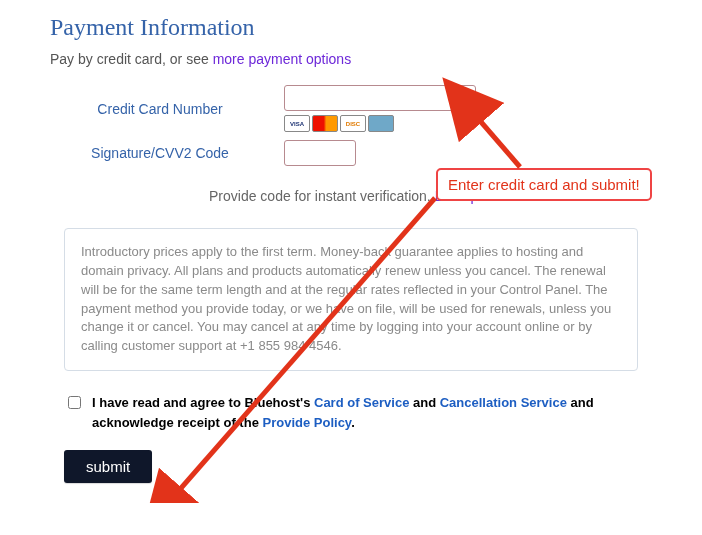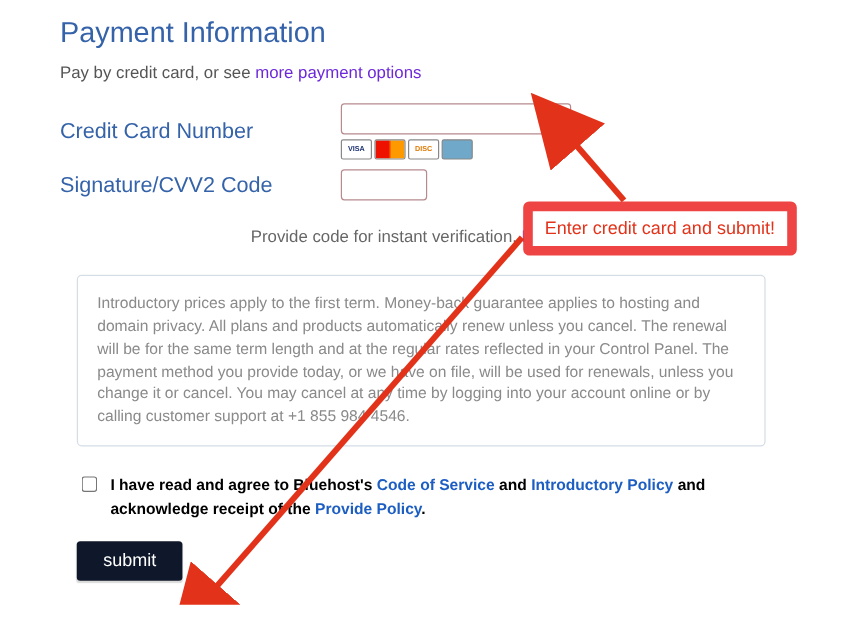--- a/index.html
+++ b/index.html
@@ -11,30 +11,31 @@
     font-size:14px;
     padding:14px 0 20px 0;
     position:relative;
   }
   .page{padding:0 50px;}
   h1{
     font-size:24px;
     font-weight:400;
     color:#3563a9;
     margin:0 0 10px 0;
+    font-family:Liberation Serif, serif;
   }
   .payby{color:#555;margin-bottom:18px;}
   .link{color:#6d28d9;text-decoration:none;cursor:pointer;}
   .row{display:flex;align-items:center;margin-bottom:8px;}
   .lab{
     width:220px;
-    text-align:left;
+    text-align:center;
     color:#3563a9;
     padding-right:14px;
-    font-size:18px;
+    font-size:14px;
   }
   input.text{
     height:24px;
     border:1px solid #b78a8f;
     border-radius:3px;
     padding:0 4px;
     font-size:13px;
   }
   .cc{width:182px;}
   .cvv{width:62px;}
@@ -69,21 +70,21 @@
   .agree .bl{color:#1d5ec2;font-weight:700;}
   .submit{
     margin:18px 0 0 14px;
     background:#0f172a;color:#fff;border:none;border-radius:3px;
     padding:8px 22px;font-size:15px;cursor:pointer;
     box-shadow:0 1px 1px rgba(0,0,0,.15);
   }
   
   .callout{
     position:absolute;left:436px;top:168px;
-    border:8px solid #ef4444;border-radius:5px;
+    border:2px solid #ef4444;border-radius:5px;
     padding:6px 10px;color:#e2331a;font-size:15px;
     background:#fff;
   }
   svg.anno{position:absolute;left:0;top:0;pointer-events:none;}
 </style>
 </head>
 <body>
 
 <div class="page">
   <h1>Payment Information</h1>
@@ -113,21 +114,21 @@
 
   <div class="verify">
     <span>Provide code for instant verification. </span><a class="link">Example</a><span>.</span>
   </div>
 
   <div class="notice">Introductory prices apply to the first term. Money-back guarantee applies to hosting and domain privacy. All plans and products automatically renew unless you cancel. The renewal will be for the same term length and at the regular rates reflected in your Control Panel. The payment method you provide today, or we have on file, will be used for renewals, unless you change it or cancel. You may cancel at any time by logging into your account online or by calling customer support at +1 855 984 4546.</div>
 
   <div class="agree">
     <input type="checkbox" style="">
     <div>
-      <b>I have read and agree to Bluehost's </b><a class="bl">Code of Service</a><b> and </b><a class="bl">Introductory Policy</a><b> and acknowledge receipt of the </b><a class="bl">Provide Policy</a><b>.</b>
+      <b>I have read and agree to Bluehost's </b><a class="bl">Card of Service</a><b> and </b><a class="bl">Cancellation Service</a><b> and acknowledge receipt of the </b><a class="bl">Provide Policy</a><b>.</b>
     </div>
   </div>
 
   <button class="submit">submit</button>
 </div>
 
 <div class="callout">Enter credit card and submit!</div>
 <svg class="anno" width="702" height="535">
   <defs>
     <marker id="ah" markerWidth="12" markerHeight="12" refX="2" refY="6" orient="auto">

